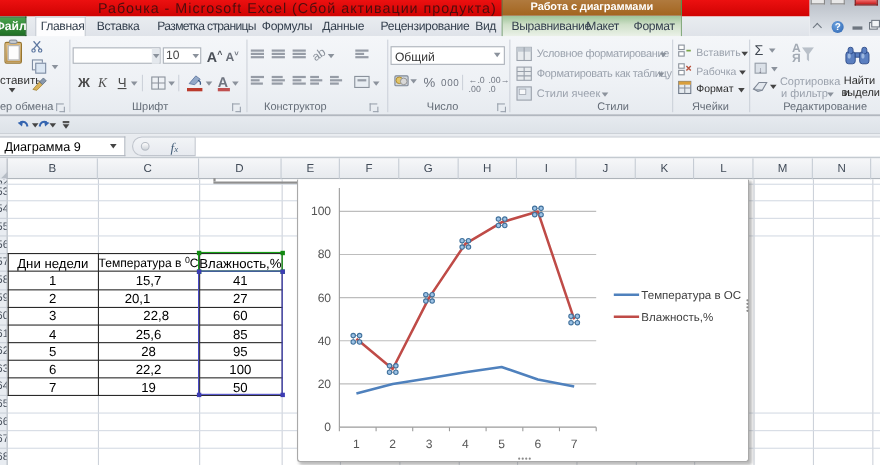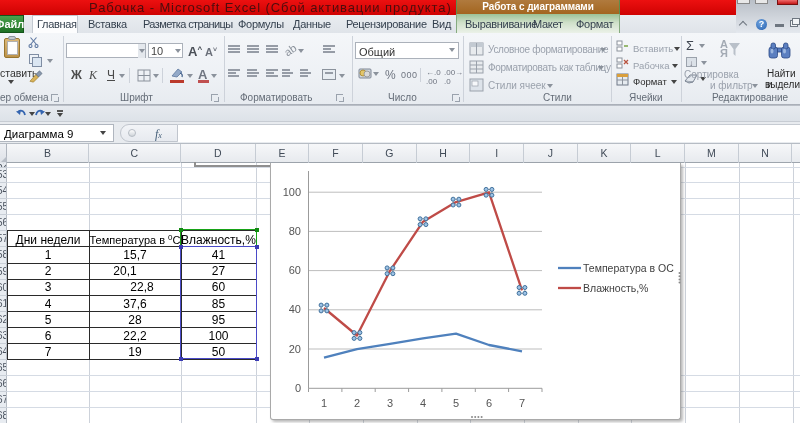--- a/index.html
+++ b/index.html
@@ -63,21 +63,21 @@
 
 <div class="abs" style="left:0;top:33px;width:800px;height:71px;background:linear-gradient(#f4f6f9 0%,#eef1f5 60%,#e7ebf0 100%);"></div>
 <div class="vline" style="left:63px;top:36px;height:66px;"></div>
 <div class="vline" style="left:224px;top:36px;height:66px;"></div>
 <div class="vline" style="left:352px;top:36px;height:66px;"></div>
 <div class="vline" style="left:463px;top:36px;height:66px;"></div>
 <div class="vline" style="left:611px;top:36px;height:66px;"></div>
 <div class="vline" style="left:681px;top:36px;height:66px;"></div>
 <div class="grptxt" style="left:0px;">ер обмена</div>
 <div class="grptxt" style="left:120px;">Шрифт</div>
-<div class="grptxt" style="left:240px;">Форматировать</div>
+<div class="grptxt" style="left:240px;">Конструктор</div>
 <div class="grptxt" style="left:388px;">Число</div>
 <div class="grptxt" style="left:543px;">Стили</div>
 <div class="grptxt" style="left:629px;">Ячейки</div>
 <div class="grptxt" style="left:712px;">Редактирование</div>
 <div class="launch" style="left:51px;"></div>
 <div class="launch" style="left:211px;"></div>
 <div class="launch" style="left:336px;"></div>
 <div class="launch" style="left:452px;"></div>
 <div class="abs" style="left:0;top:104px;width:800px;height:2px;background:linear-gradient(#a2a8b1,#c2c7ce);"></div>
 
@@ -221,21 +221,21 @@
 <div class="cell" style="left:7px;top:248.2px;width:82px;">1</div>
 <div class="cell" style="left:89px;top:248.2px;width:92px;">15,7</div>
 <div class="cell" style="left:180.5px;top:248.2px;width:76px;">41</div>
 <div class="cell" style="left:7px;top:264.3px;width:82px;">2</div>
 <div class="cell" style="left:89px;top:264.3px;width:72px;">20,1</div>
 <div class="cell" style="left:180.5px;top:264.3px;width:76px;">27</div>
 <div class="cell" style="left:7px;top:280.4px;width:82px;">3</div>
 <div class="cell" style="left:89px;top:280.4px;width:92px;padding-left:14px;">22,8</div>
 <div class="cell" style="left:180.5px;top:280.4px;width:76px;">60</div>
 <div class="cell" style="left:7px;top:296.5px;width:82px;">4</div>
-<div class="cell" style="left:89px;top:296.5px;width:92px;">37,6</div>
+<div class="cell" style="left:89px;top:296.5px;width:92px;">25,6</div>
 <div class="cell" style="left:180.5px;top:296.5px;width:76px;">85</div>
 <div class="cell" style="left:7px;top:312.6px;width:82px;">5</div>
 <div class="cell" style="left:89px;top:312.6px;width:92px;">28</div>
 <div class="cell" style="left:180.5px;top:312.6px;width:76px;">95</div>
 <div class="cell" style="left:7px;top:328.7px;width:82px;">6</div>
 <div class="cell" style="left:89px;top:328.7px;width:92px;">22,2</div>
 <div class="cell" style="left:180.5px;top:328.7px;width:76px;">100</div>
 <div class="cell" style="left:7px;top:344.8px;width:82px;">7</div>
 <div class="cell" style="left:89px;top:344.8px;width:92px;">19</div>
 <div class="cell" style="left:180.5px;top:344.8px;width:76px;">50</div>
@@ -487,21 +487,21 @@
 <div class="car" style="left:701px;top:61px;"></div>
 <svg class="abs" style="left:684px;top:73px;" width="15" height="11" viewBox="0 0 15 11">
       <path d="M1 8 L6 2 L13 2 L9 9 Z" fill="#e3e8ee" stroke="#7e8795"></path>
       <path d="M1 8 L5 10 L9 9" fill="#c3cbd4" stroke="#7e8795"></path>
     </svg>
 <div class="car carb" style="left:700px;top:77px;"></div>
 <div class="abs" style="left:720px;top:40px;font-size:11px;font-weight:bold;color:#a3aab4;line-height:9px;">А<br>Я</div>
 <svg class="abs" style="left:729px;top:43px;" width="11" height="14" viewBox="0 0 11 14">
       <path d="M0 0 L11 0 L6.5 6 L6.5 13 L4.5 11 L4.5 6 Z" fill="#b9c0c9"></path>
     </svg>
-<div class="abs gtx" style="left:684px;top:69px;font-size:10px;">Сортировка</div>
+<div class="abs gtx" style="left:709px;top:69px;font-size:10px;">Сортировка</div>
 <div class="abs gtx" style="left:710px;top:80px;font-size:10px;">и фильтр</div>
 <div class="car" style="left:752px;top:84px;"></div>
 <svg class="abs" style="left:768px;top:41px;" width="23" height="18" viewBox="0 0 23 18">
       <g fill="#5b7fc0" stroke="#2c4a87" stroke-width="0.8">
         <rect x="1" y="6" width="8.5" height="11" rx="2.5"></rect>
         <rect x="13.5" y="6" width="8.5" height="11" rx="2.5"></rect>
         <rect x="3" y="2" width="4.5" height="6" rx="2"></rect>
         <rect x="15.5" y="2" width="4.5" height="6" rx="2"></rect>
         <rect x="9.5" y="7" width="4" height="4"></rect>
       </g>

